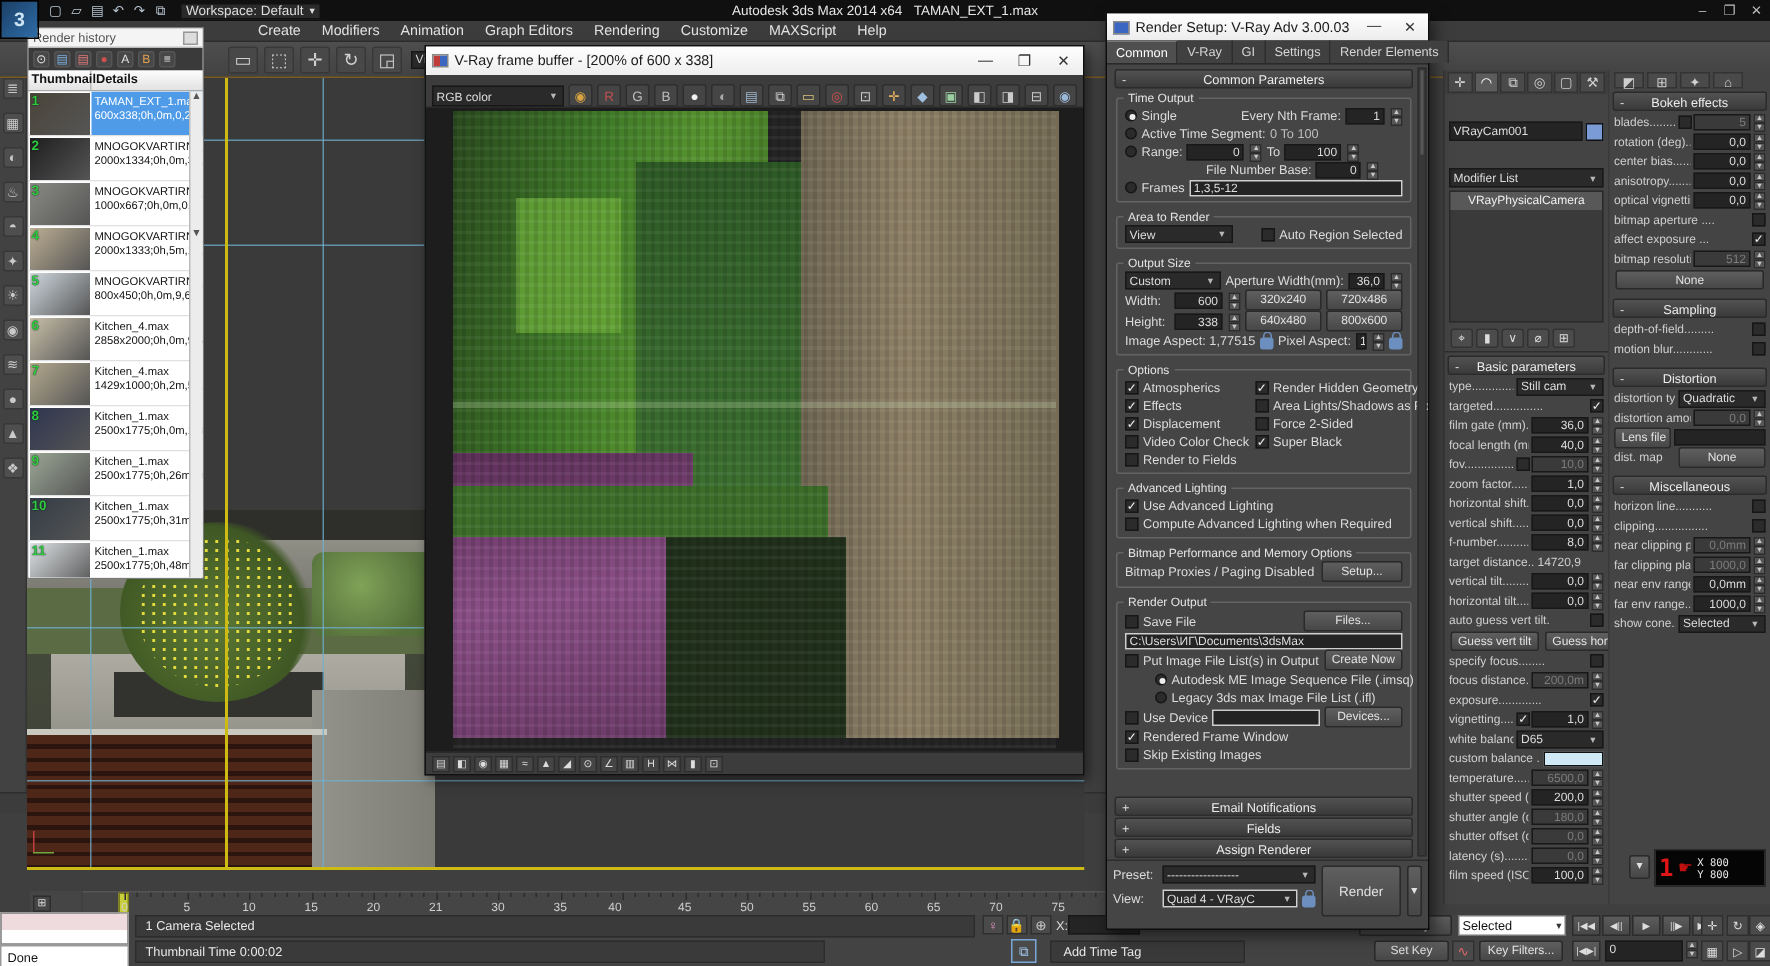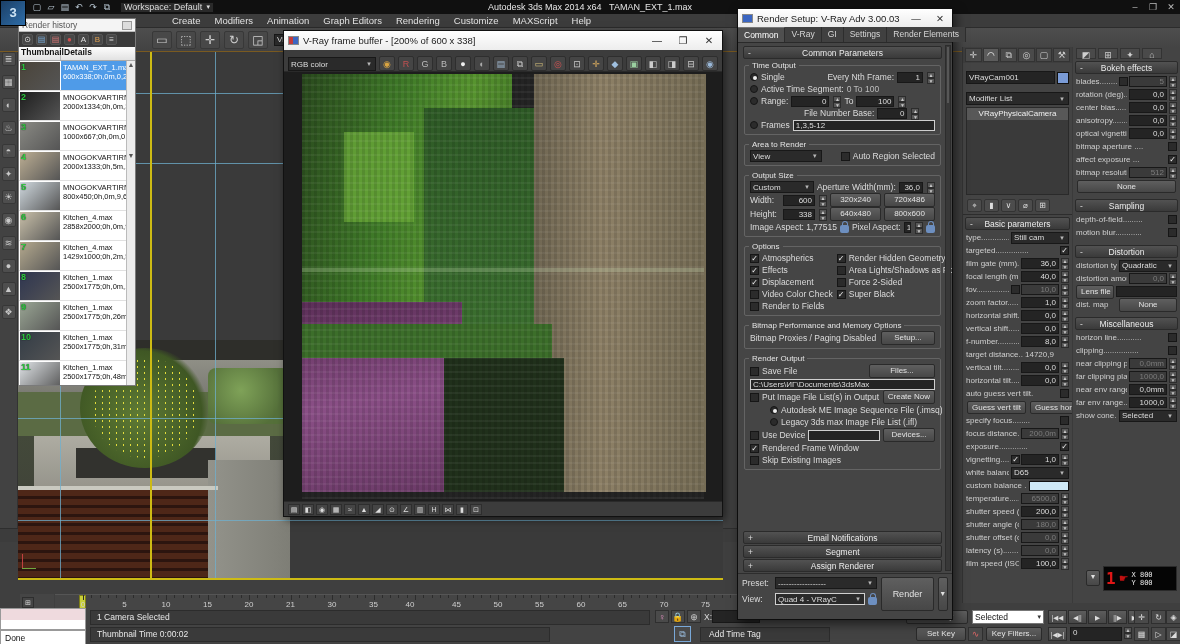--- a/index.html
+++ b/index.html
@@ -89,21 +89,21 @@
   #rs-bottom{height:46px;border-top:1px solid #2d2d2d;display:flex;padding:3px 4px;gap:4px;flex:none;align-items:flex-start}
   #rs-bl{width:146px;display:flex;flex-direction:column;gap:4px}
   .rs-brow{display:flex;align-items:center;gap:3px;font-size:8.5px}
   #render-btn{width:56px;height:34px;line-height:32px;font-size:9px}
   #render-arrow{width:11px;height:34px;line-height:32px;padding:0}
   
   #cmd{left:962px;top:47px;width:110px;height:556px;background:#444;border-left:1px solid #333;overflow:hidden}
   #cmd-tabs{height:16px;display:flex;gap:1px;padding:1px 2px;background:#3e3e3e}
   .ct{flex:1;background:#4a4a4a;border:1px solid #333;text-align:center;font-size:9px;line-height:13px;color:#cfcfcf}
   .ct.active{background:#5c5c5c;color:#fff}
-  #objname-row{display:flex;gap:2px;padding:8px 3px;align-items:center}
+  #objname-row{display:flex;gap:2px;padding:18px 3px;align-items:center}
   #objname{flex:1;height:13px;line-height:11px;text-align:left}
   #objcolor{width:12px;height:12px;background:#7a9bd6;border:1px solid #111;flex:none}
   #modlist{margin:0 3px 2px;height:13px}
   #stack{margin:0 3px;height:88px;background:#3a3a3a;border:1px solid #2a2a2a}
   #stack-item{height:12px;background:#585858;color:#f0f0f0;font-size:8px;text-align:center;line-height:12px}
   #stack-tb{display:flex;gap:2px;padding:2px 4px;border-bottom:1px solid #2d2d2d;margin:2px 0}
   .sti{width:15px;height:13px;background:#4c4c4c;border:1px solid #333;border-radius:2px;font-size:8px;line-height:12px;text-align:center}
   .prow{display:flex;align-items:center;height:13px;padding:0 3px;gap:2px}
   .plab{flex:1;font-size:8px;color:#cfcfcf;white-space:nowrap;overflow:hidden;text-align:left}
   .pctl{display:flex;align-items:center;gap:1px;flex:none}
@@ -572,20 +572,33 @@
               <span>Force 2-Sided</span>
             </div>
             <div class="row">
               <span class="chk on"></span>
               <span>Super Black</span>
             </div>
           </div>
       </div>
     </div>
 
+    <div class="grp">
+      <span class="gt">Advanced Lighting</span>
+      <div id="advl">
+          <div class="row">
+            <span class="chk on"></span>
+            <span>Use Advanced Lighting</span>
+          </div>
+          <div class="row">
+            <span class="chk"></span>
+            <span>Compute Advanced Lighting when Required</span>
+          </div>
+        </div>
+    </div>
 
     <div class="grp">
       <span class="gt">Bitmap Performance and Memory Options</span>
       <div class="row">
           <span>Bitmap Proxies / Paging Disabled</span>
         <span class="btn" style="margin-left:auto;width:54px">Setup...</span>
         </div>
     </div>
 
     <div class="grp">
@@ -622,21 +635,21 @@
           <span>Rendered Frame Window</span>
         </div>
       <div class="row">
           <span class="chk"></span>
           <span>Skip Existing Images</span>
         </div>
     </div>
 
     <div id="rollbars">
         <div class="roll"><span class="rm">+</span><span>Email Notifications</span></div>
-        <div class="roll"><span class="rm">+</span><span>Segment</span></div>
+        <div class="roll"><span class="rm">+</span><span>Fields</span></div>
         <div class="roll"><span class="rm">+</span><span>Assign Renderer</span></div>
       </div>
     <div id="rs-scroll">
         <i></i>
       </div>
   </div>
 
   <div id="rs-bottom">
     <div id="rs-bl">
       <div class="rs-brow">

